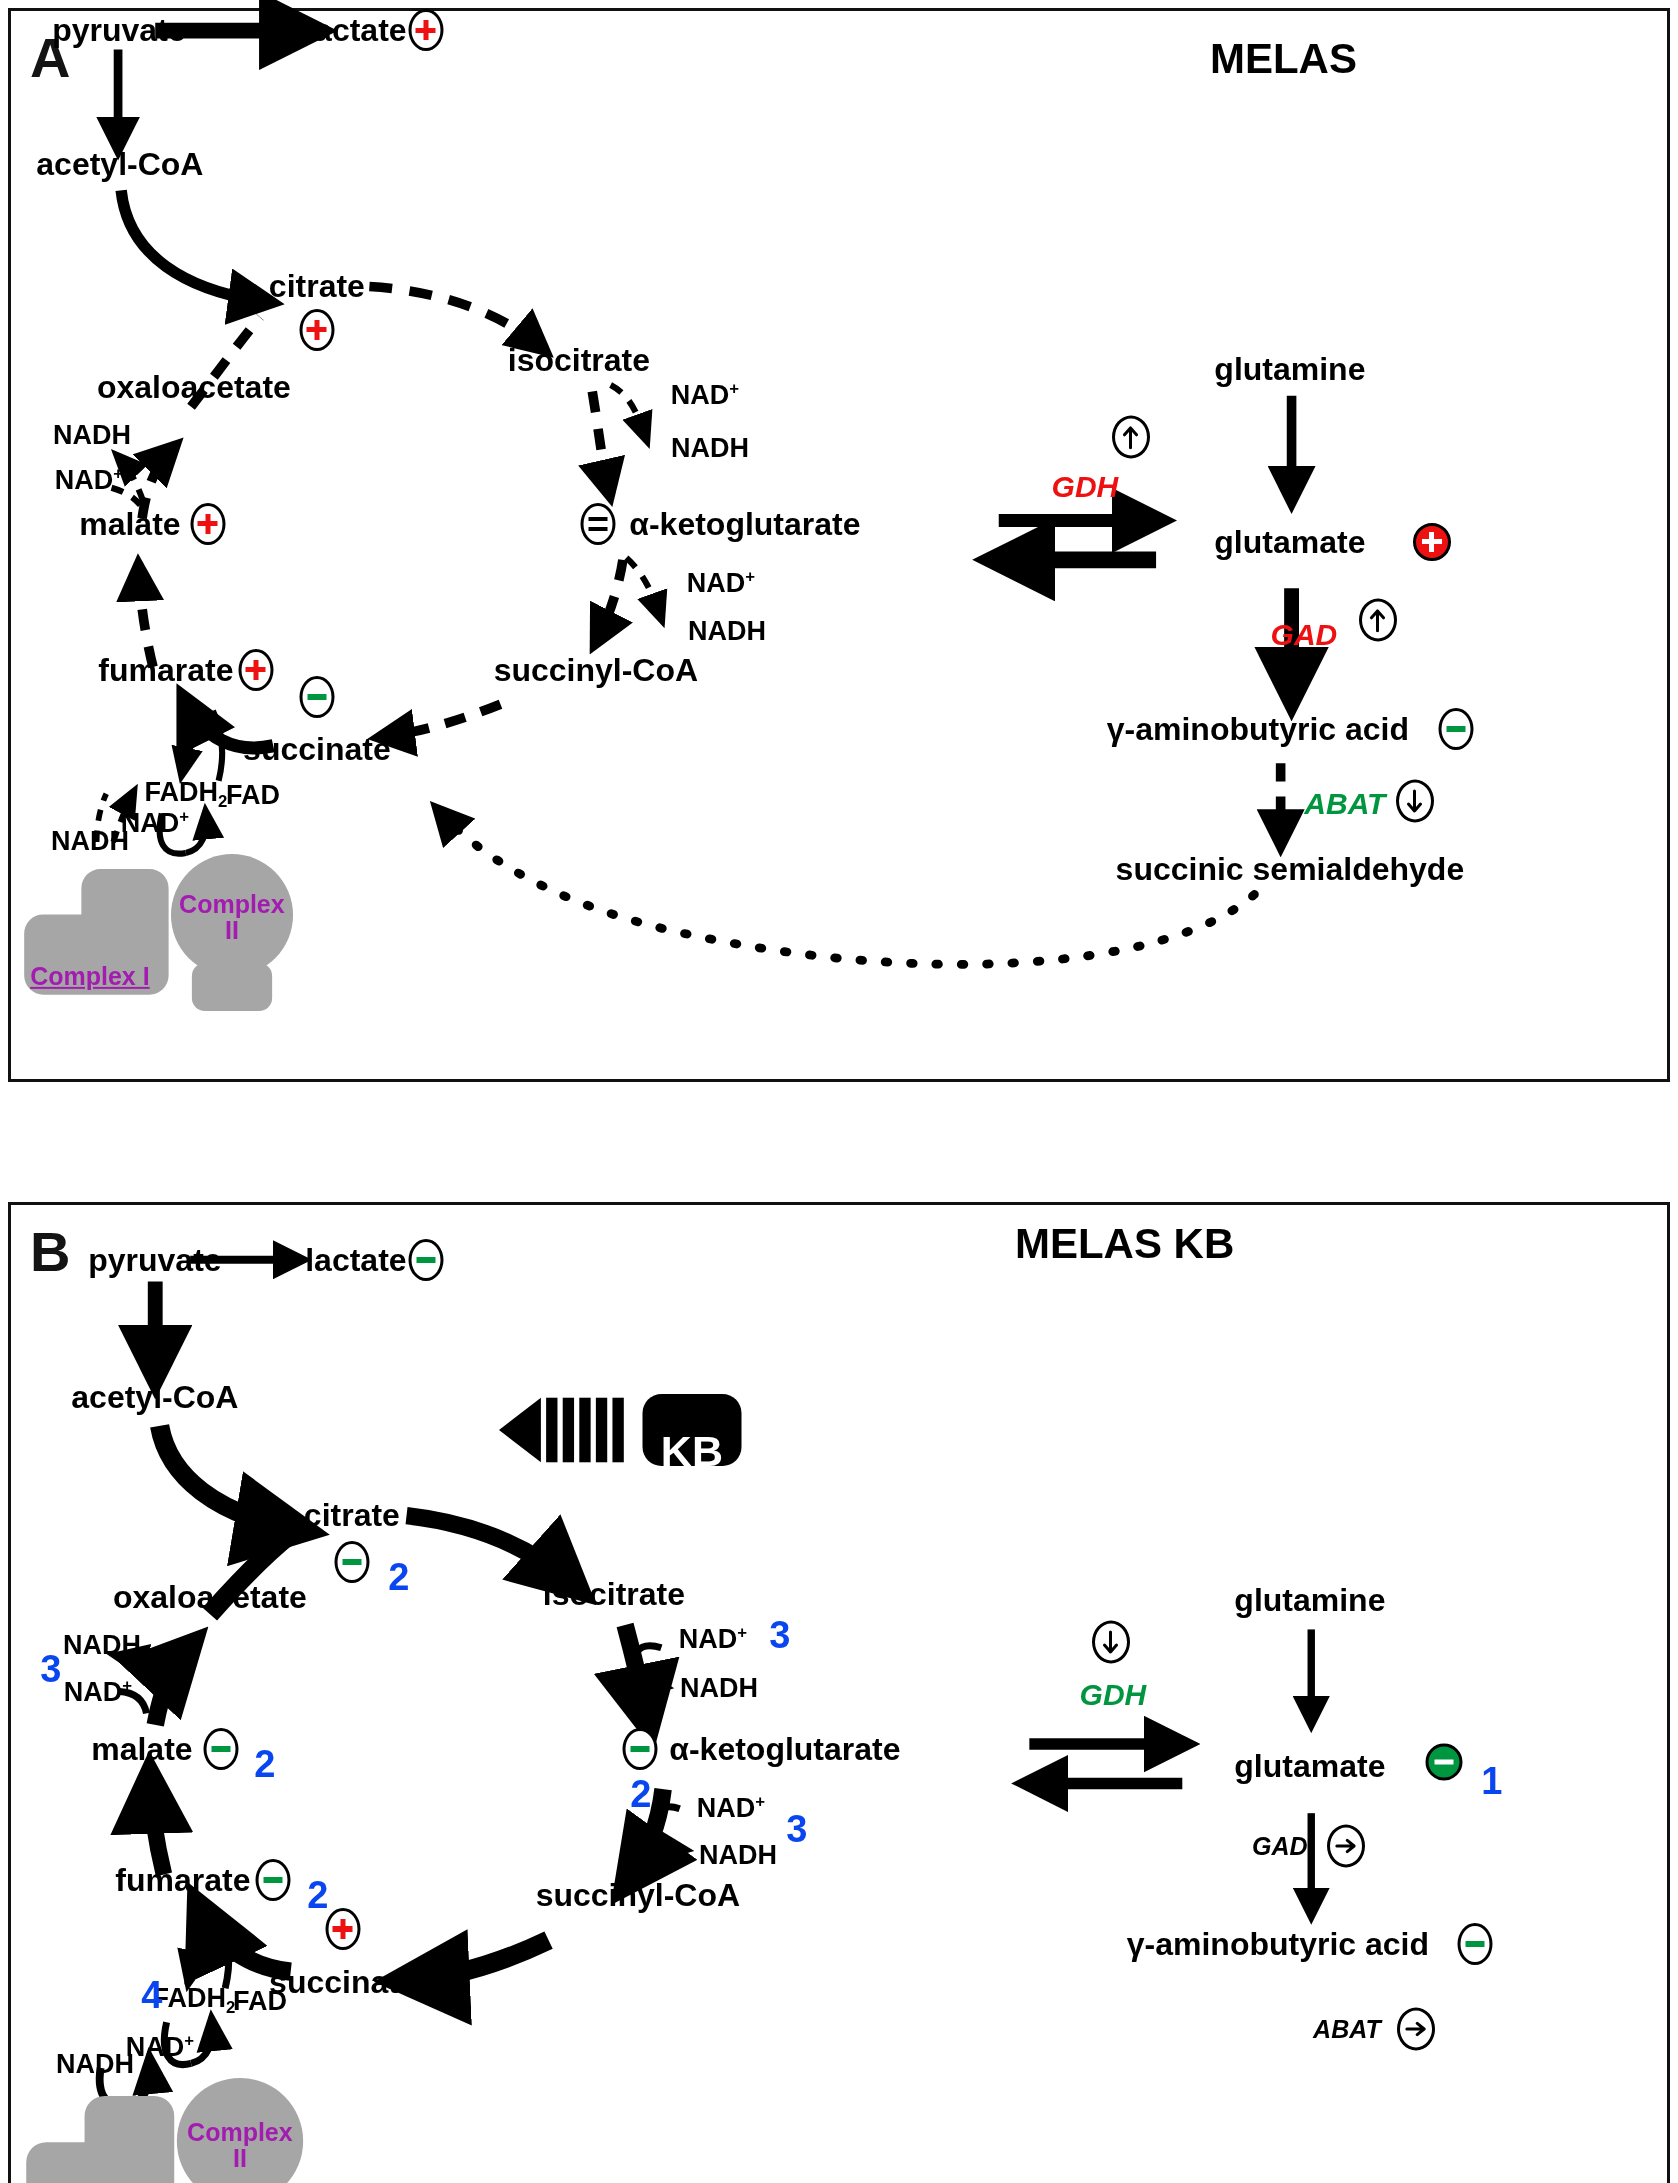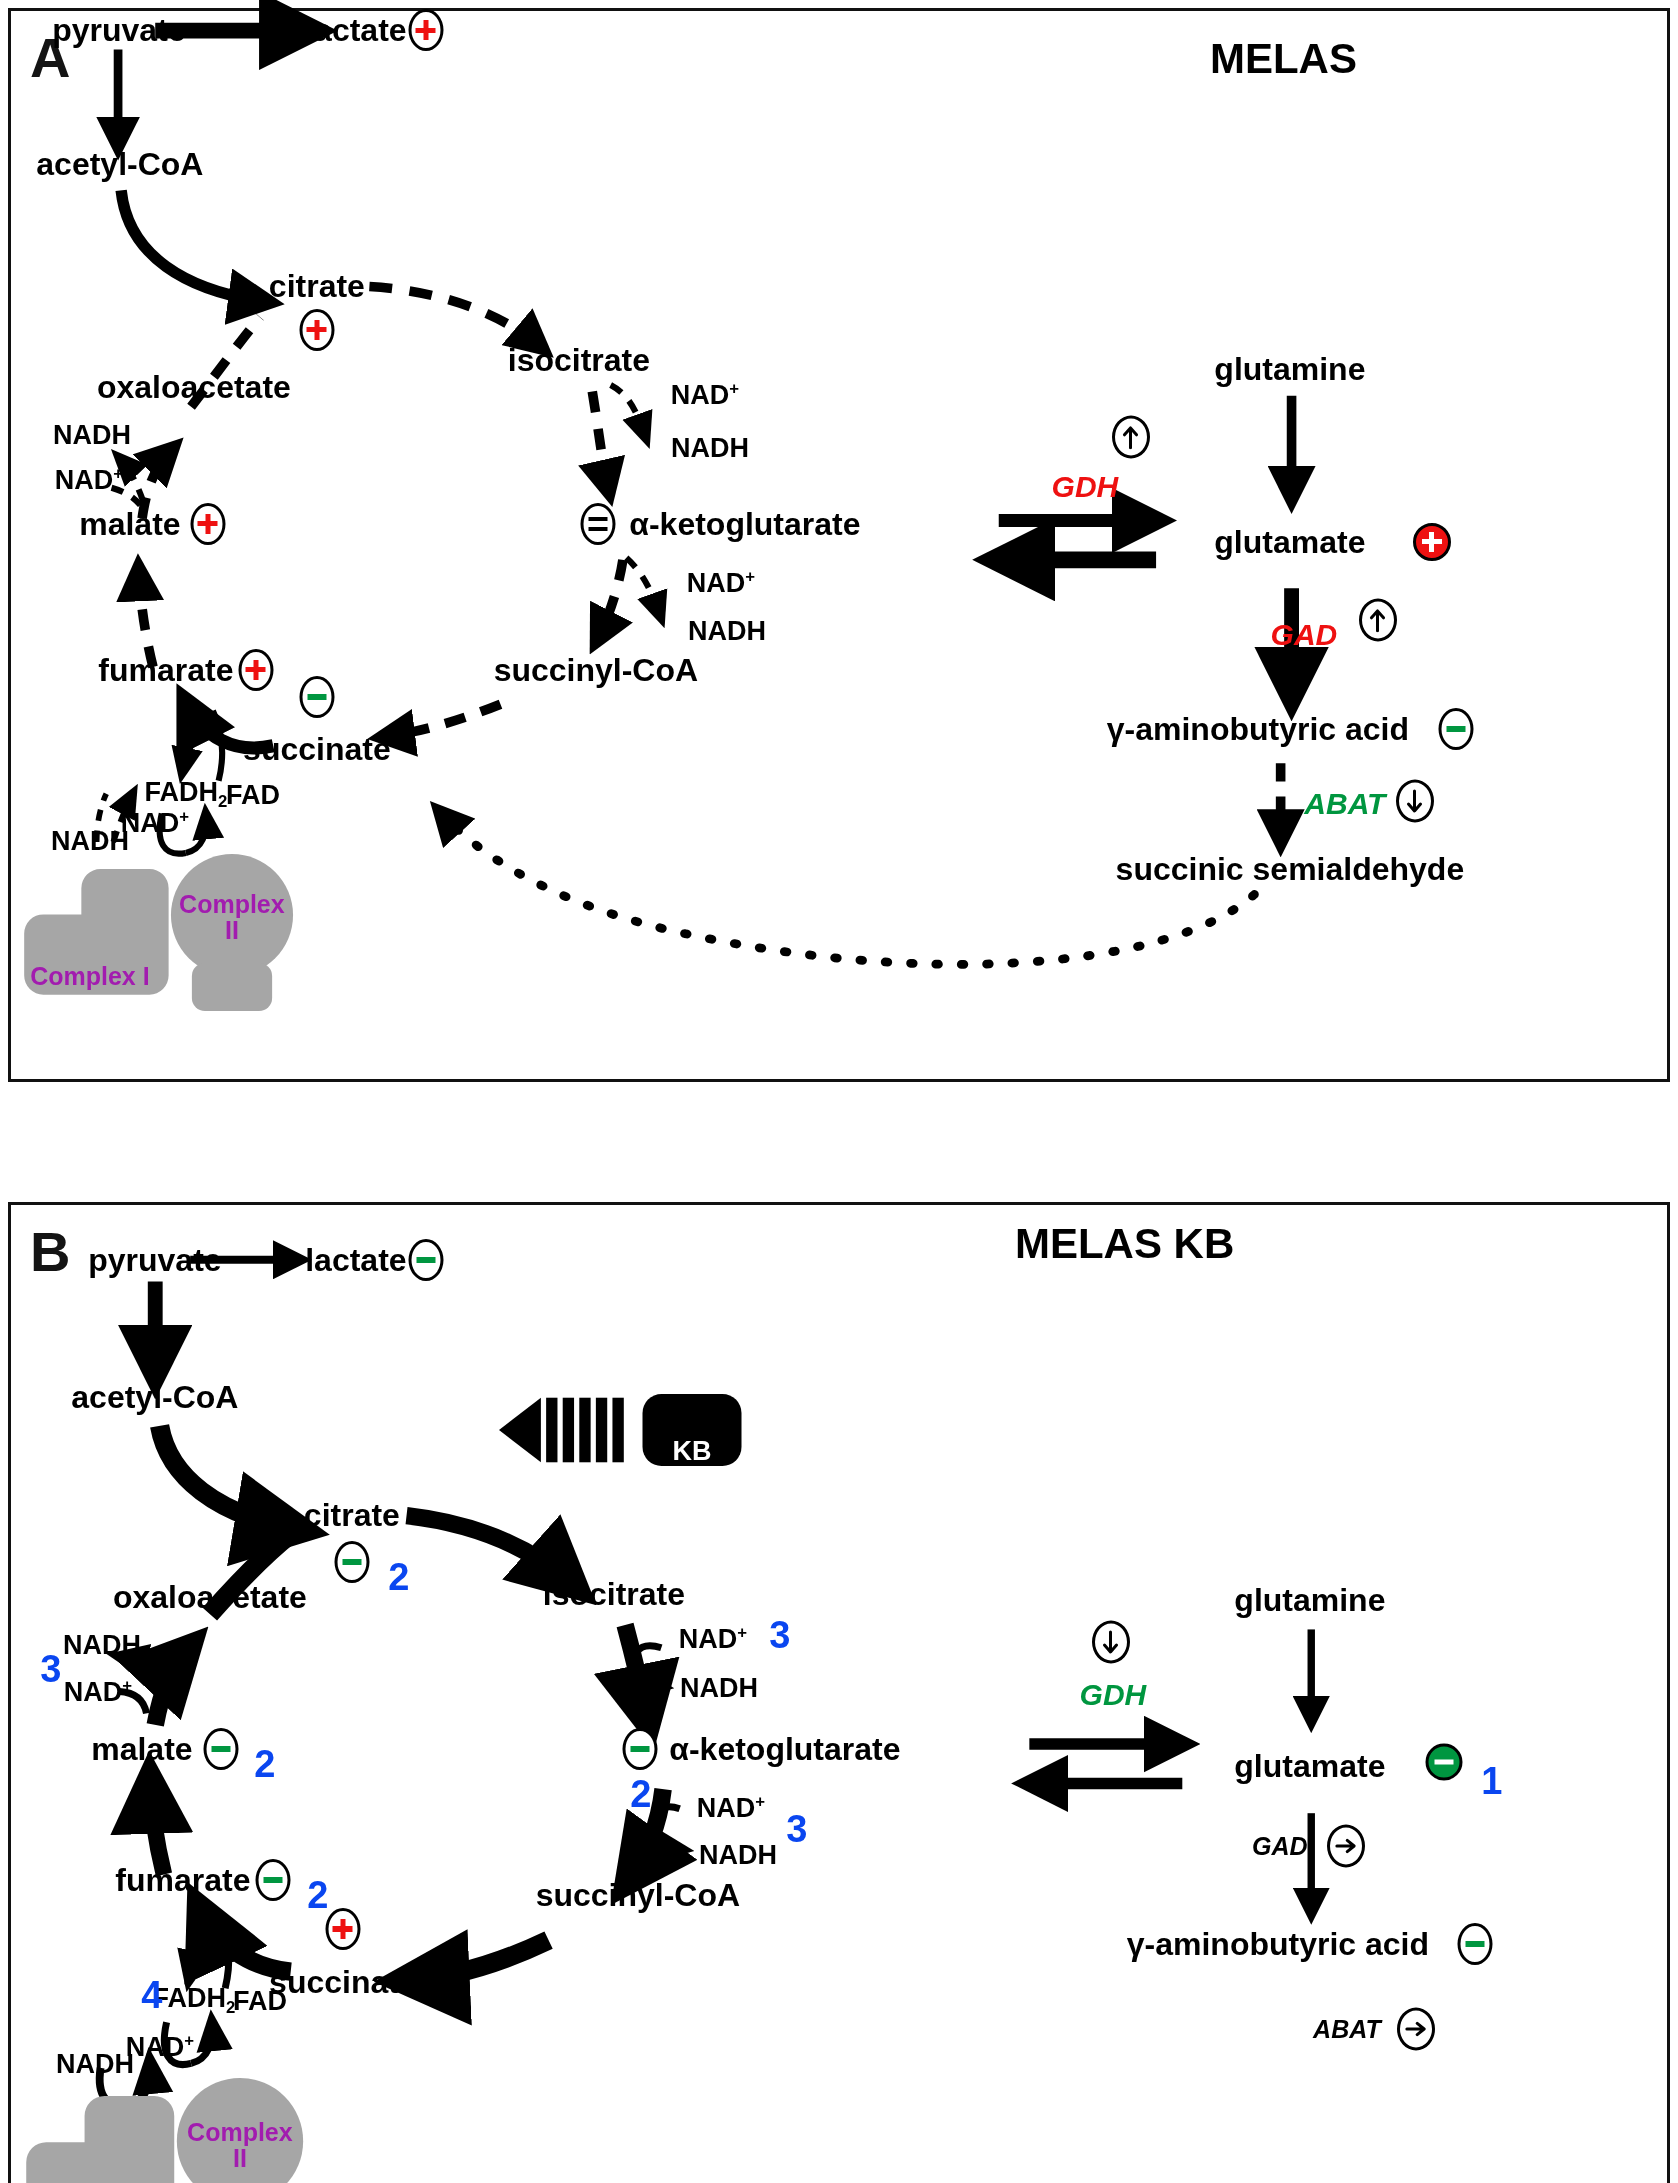--- a/index.html
+++ b/index.html
@@ -57,21 +57,21 @@
 
   
   .complex{position:absolute;}
   .cx-label{position:absolute;font-weight:bold;font-size:25px;color:#a21caf;
      font-family:"Liberation Sans",sans-serif;text-align:center;line-height:1.05;
      transform:translate(-50%,-50%);white-space:pre-line;}
 
   
   .kb-pill{position:absolute;background:#000;border-radius:19px;display:flex;
      align-items:center;justify-content:center;transform:translate(-50%,-50%);}
-  .kb-pill span{color:#fff;font-weight:bold;font-size:27px;font-family:"Liberation Sans",sans-serif;margin-top:43px;}
+  .kb-pill span{color:#fff;font-weight:bold;font-size:43px;font-family:"Liberation Sans",sans-serif;margin-top:43px;}
   .sup{font-size:0.62em;vertical-align:super;}
   .sub{font-size:0.62em;vertical-align:sub;}
 </style>
 </head>
 <body>
 
 <div class="figure">
 
 <div class="panel" id="panel-a">
 
@@ -185,21 +185,21 @@
 
   <div class="node n-big" style="left:183px;top:376px;">oxaloacetate</div>
   <div class="node n-small" style="left:81px;top:424px;">NADH</div>
   <div class="node n-small" style="left:78px;top:469px;"><span>NAD</span><span class="sup">+</span></div>
 
   <div class="complex" style="left:13px;top:858px;">
     <svg width="188" height="144" viewBox="0 0 430 330">
       <path d="M175,0 h112 a44,44 0 0 1 44,44 v200 a44,44 0 0 1 -44,44 h-243 a44,44 0 0 1 -44,-44 v-96 a44,44 0 0 1 44,-44 h87 v-60 a44,44 0 0 1 44,-44 z" fill="#a6a6a6"></path>
     </svg>
   </div>
-  <div class="cx-label" style="left:79px;top:965px;">Complex I</div>
+  <div class="cx-label" style="left:79px;top:965px;text-decoration:underline;">Complex I</div>
   <div class="node n-small" style="left:79px;top:830px;">NADH</div>
   <div class="node n-small" style="left:144px;top:812px;"><span>NAD</span><span class="sup">+</span></div>
 
   <div class="complex" style="left:151px;top:843px;">
     <svg width="140" height="157" viewBox="0 0 320 360">
       <circle cx="160" cy="140" r="140" fill="#a6a6a6"></circle>
       <path d="M98,250 h124 a30,30 0 0 1 30,30 v50 a30,30 0 0 1 -30,30 h-124 a30,30 0 0 1 -30,-30 v-50 a30,30 0 0 1 30,-30 z" fill="#a6a6a6"></path>
     </svg>
   </div>
   <div class="cx-label" style="left:221px;top:906px;">Complex

